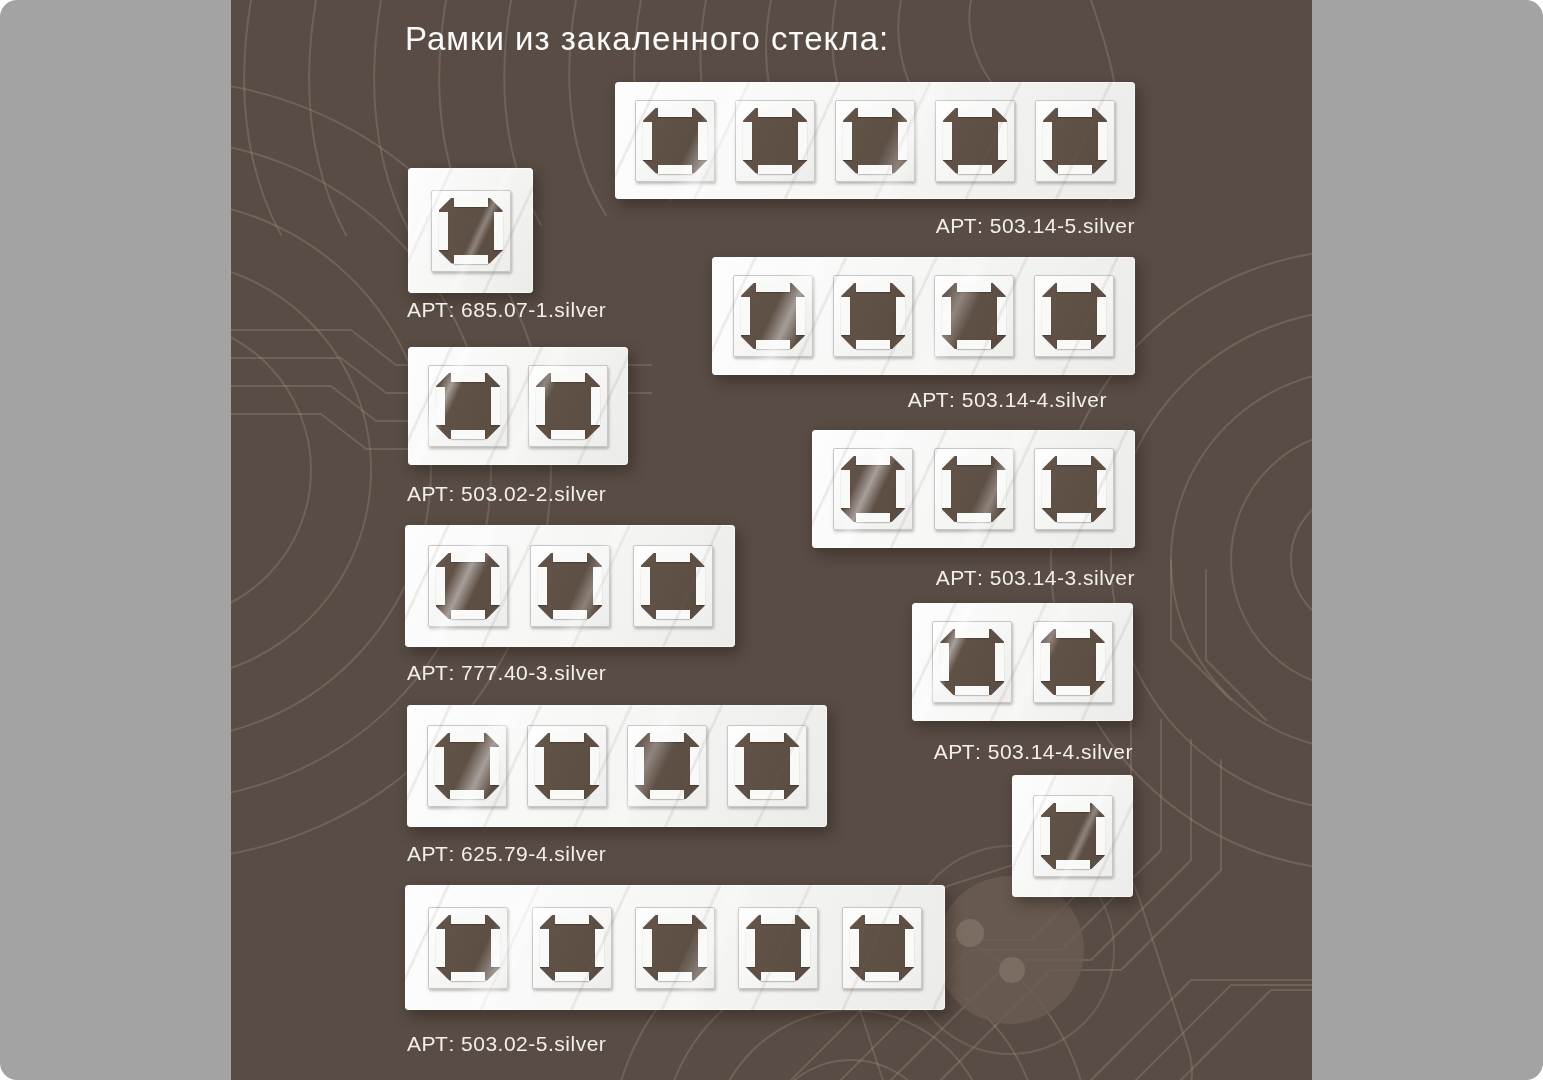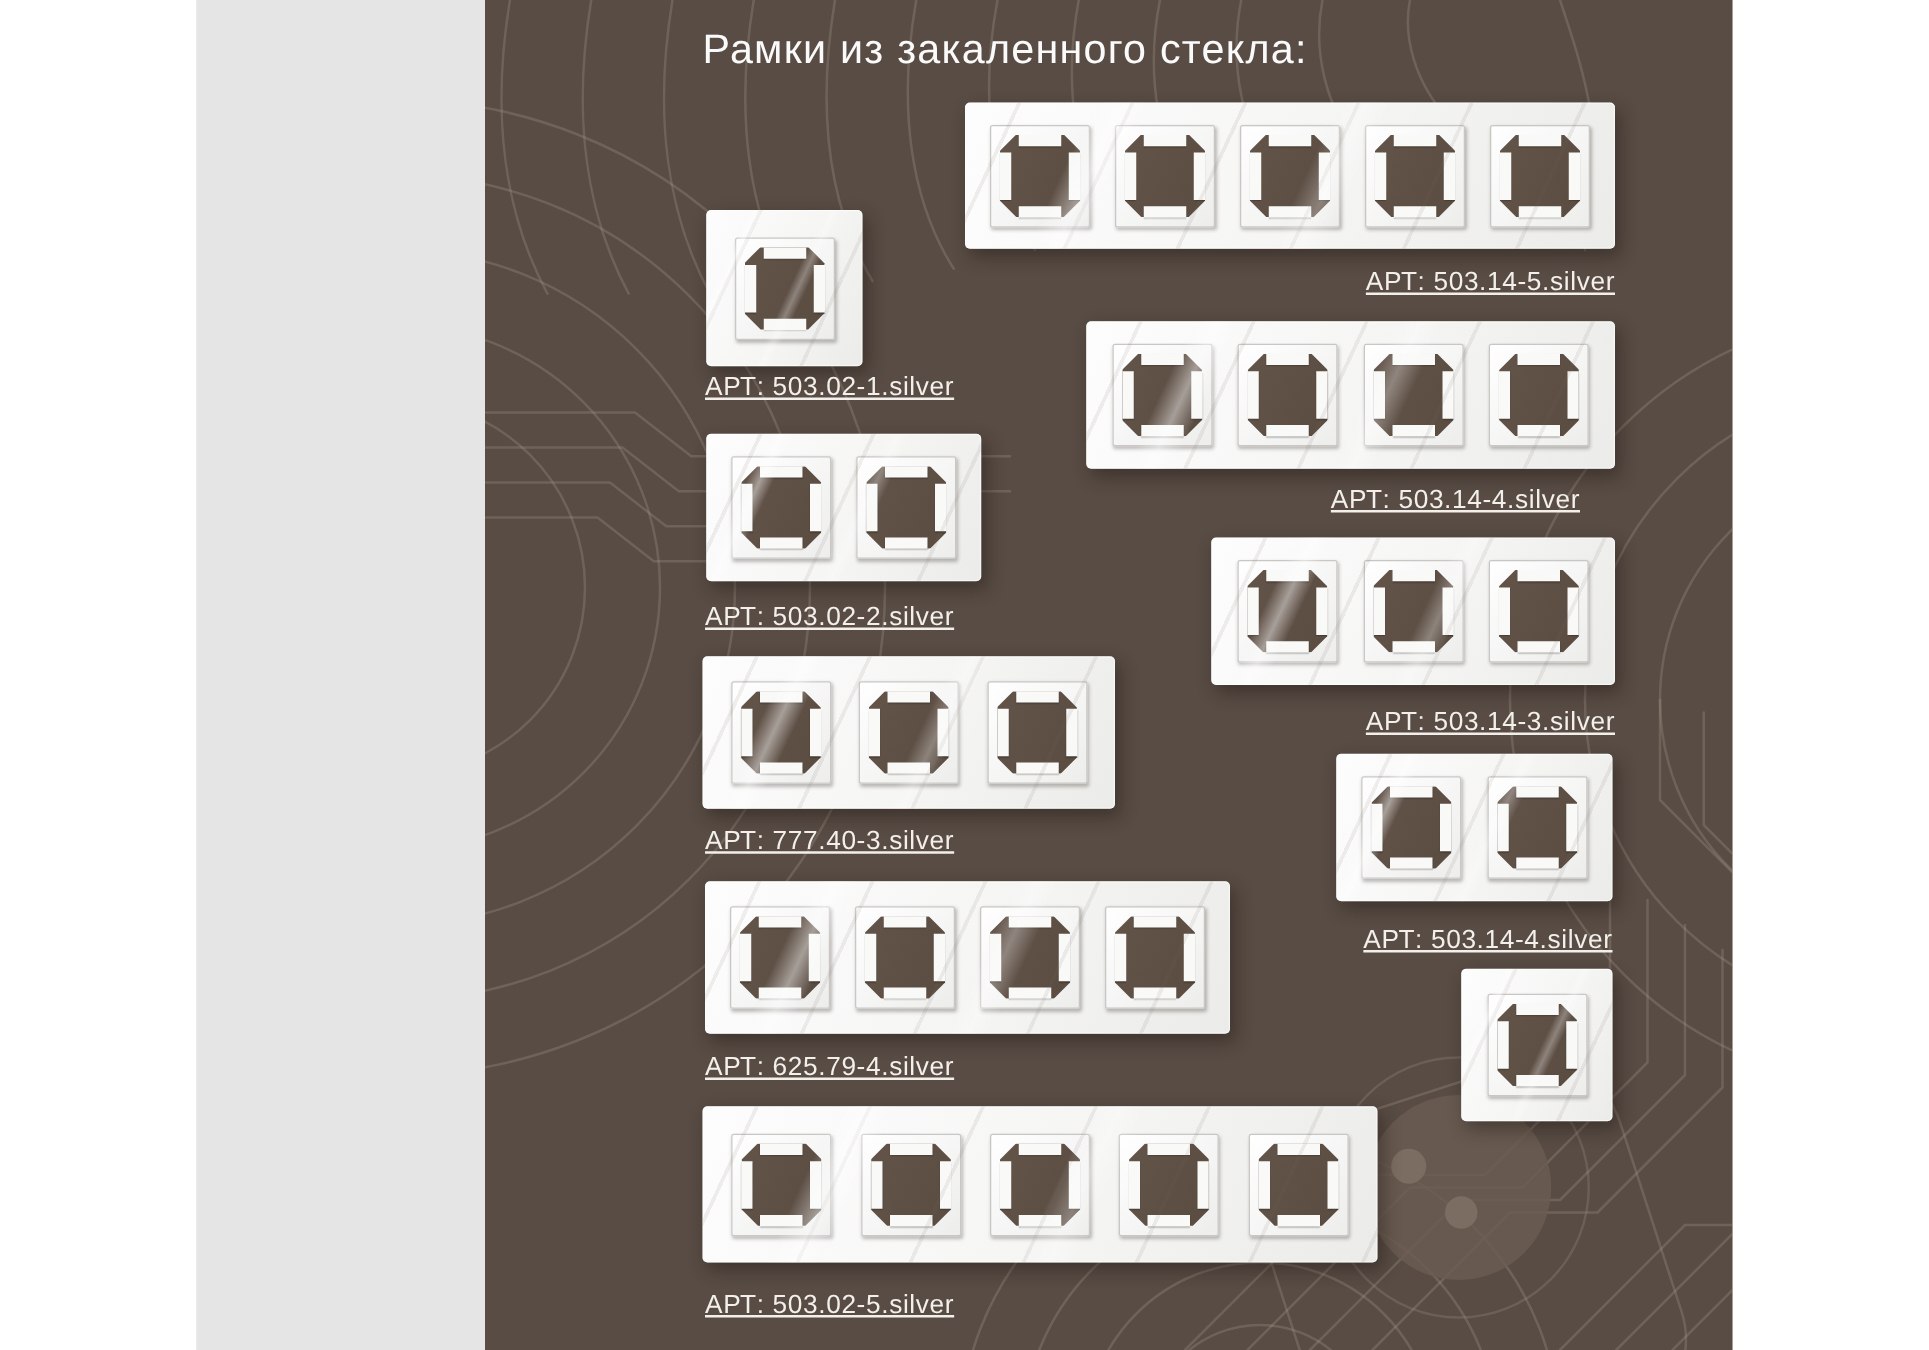--- a/index.html
+++ b/index.html
@@ -1,19 +1,20 @@
 <!DOCTYPE html>
 <html><head>
 <meta charset="utf-8">
 <style>
   html,body{margin:0;padding:0;background:#ffffff;}
   .canvas{
-    position:relative;width:1229px;height:1080px;margin:0 auto;
-    background:#e5e5e5;overflow:hidden;
+    position:relative;width:1543px;height:1080px;margin:0 auto;
+    background:#a3a3a3;overflow:hidden;
     font-family:"Liberation Sans","DejaVu Sans",sans-serif;
+    border-radius:17px;
   }
   .panel{
     position:absolute;left:231px;top:0;width:1081px;height:1080px;
     background:#584c44;overflow:hidden;
   }
   .contours{position:absolute;left:0;top:0;width:1081px;height:1080px;}
   .title{
     position:absolute;left:174px;top:20px;
     font-size:33px;font-weight:300;letter-spacing:1px;color:#fafafa;
   }
@@ -42,21 +43,21 @@
     clip-path:polygon(13px 0,calc(100% - 13px) 0,100% 13px,100% calc(100% - 13px),
                       calc(100% - 13px) 100%,13px 100%,0 calc(100% - 13px),0 13px);
   }
   .tab{position:absolute;background:#f9f9f8;box-shadow:0 1px 1px rgba(0,0,0,.22);}
   .tab-t{top:7px;left:50%;transform:translateX(-50%);width:34px;height:9px;}
   .tab-b{bottom:7px;left:50%;transform:translateX(-50%);width:34px;height:9px;}
   .tab-l{left:7px;top:50%;transform:translateY(-50%);width:9px;height:38px;}
   .tab-r{right:7px;top:50%;transform:translateY(-50%);width:9px;height:38px;}
   .art{
     position:absolute;color:#f3efeb;font-size:21px;font-weight:400;
-    letter-spacing:.5px;white-space:pre-line;line-height:29px;text-decoration:underline;
+    letter-spacing:.5px;white-space:pre-line;line-height:29px;
   }
   
   .f0{left:177px;top:168px;width:125px;height:125px;}
   .f1{left:177px;top:347px;width:220px;height:118px;}
   .f2{left:174px;top:525px;width:330px;height:122px;}
   .f3{left:176px;top:705px;width:420px;height:122px;}
   .f4{left:174px;top:885px;width:540px;height:125px;}
   
   .f5{left:384px;top:82px;width:520px;height:117px;}
   .f6{left:481px;top:257px;width:423px;height:118px;}
@@ -365,21 +366,21 @@
     <div class="frame f9">
         <div class="aperture">
           <div class="opening"></div>
           <span class="tab tab-t"></span>
           <span class="tab tab-b"></span>
           <span class="tab tab-l"></span>
           <span class="tab tab-r"></span>
         </div>
       </div>
 
-    <div class="art l0">АРТ: 503.02-1.silver</div>
+    <div class="art l0">АРТ: 685.07-1.silver</div>
     <div class="art l1">АРТ: 503.02-2.silver</div>
     <div class="art l2">АРТ: 777.40-3.silver</div>
     <div class="art l3">АРТ: 625.79-4.silver</div>
     <div class="art l4">АРТ: 503.02-5.silver</div>
     <div class="art l5">АРТ: 503.14-5.silver</div>
     <div class="art l6">АРТ: 503.14-4.silver</div>
     <div class="art l7">АРТ: 503.14-3.silver</div>
     <div class="art l8">АРТ: 503.14-4.silver</div>
 
   </div>

